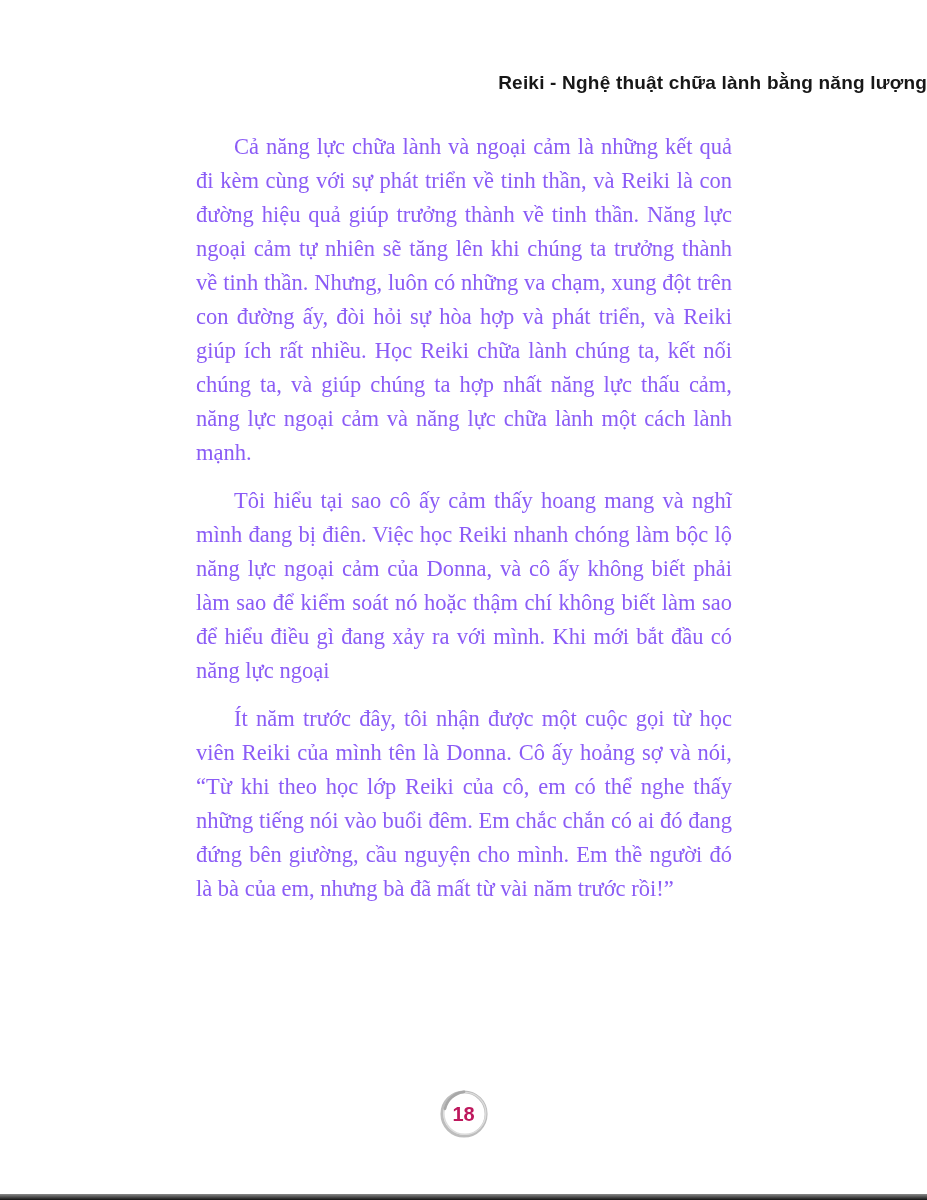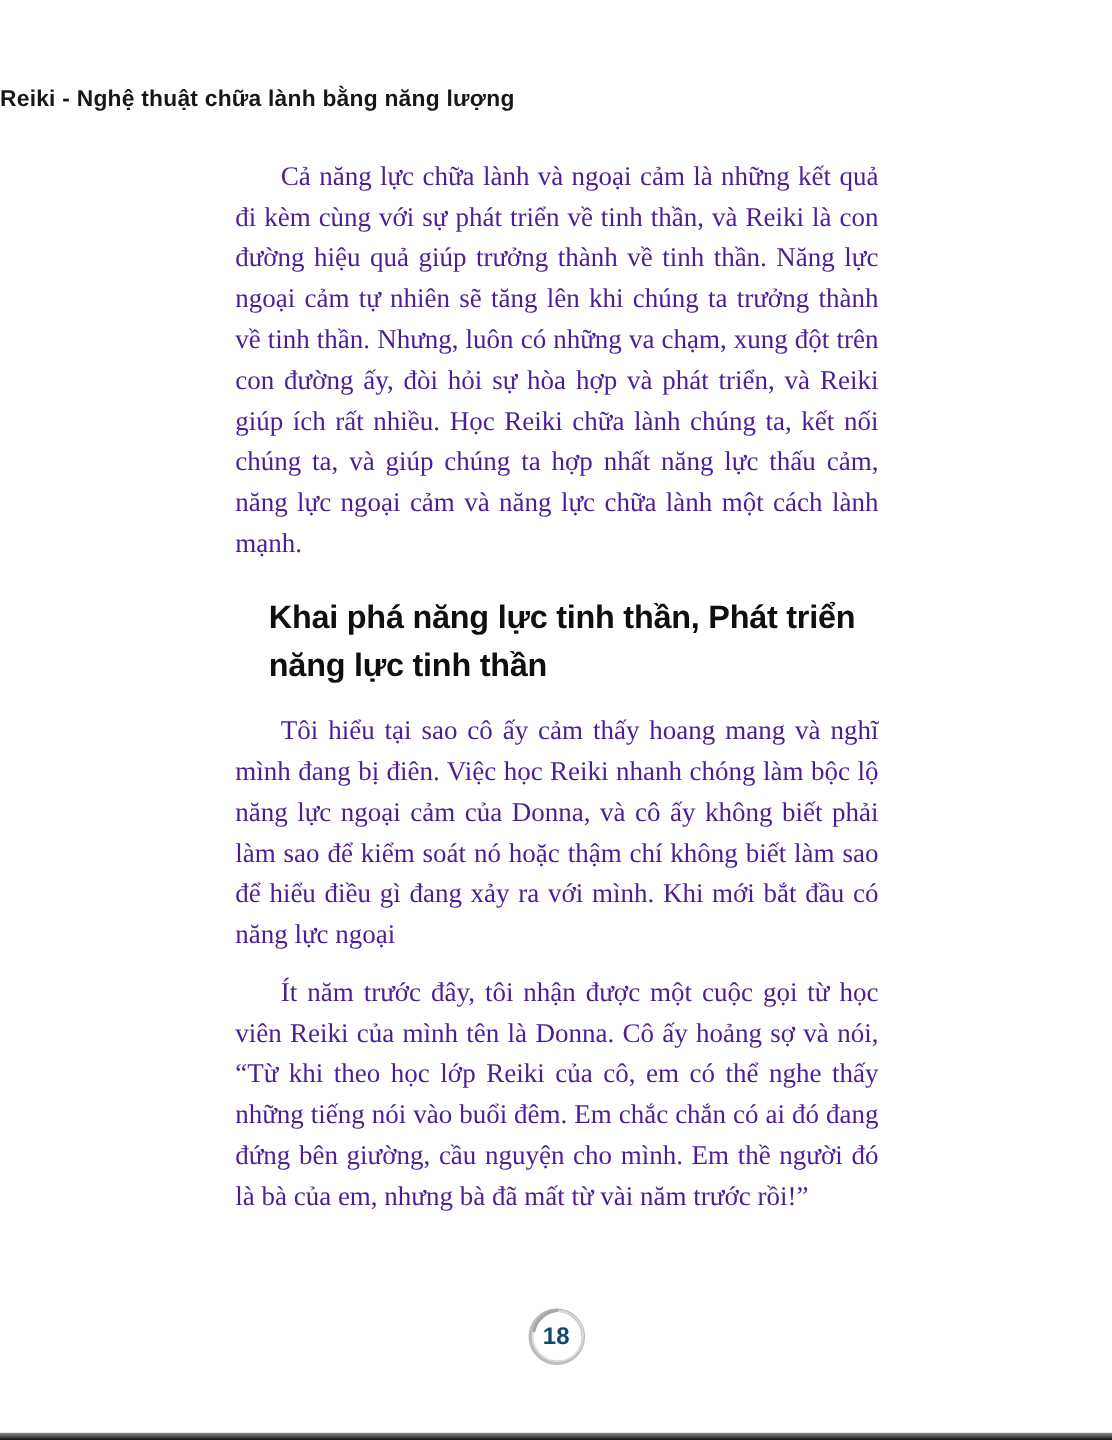--- a/index.html
+++ b/index.html
@@ -23,40 +23,40 @@
     bottom: 0;
     width: 100%;
     height: 6px;
     background: linear-gradient(to bottom, #8a8a8a, #111);
   }
   .running-header {
     position: absolute;
     top: 72px;
     left: 0;
     width: 100%;
-    text-align: left;
+    text-align: right;
     font-family: "Liberation Sans", sans-serif;
     font-weight: 700;
     font-size: 19px;
     letter-spacing: 0.2px;
     color: #171717;
   }
   .content {
     position: absolute;
     top: 130px;
     left: 196px;
     width: 536px;
   }
   .body-para {
     margin: 0 0 14px 0;
     font-size: 22.5px;
     line-height: 34px;
     text-align: justify;
     text-indent: 38px;
-    color: #4c1d95;
+    color: #8b5cf6;
   }
   .section-heading {
     margin: 24px 0 18px 0;
     padding-left: 28px;
     font-family: "Liberation Sans", sans-serif;
     font-weight: 700;
     font-size: 27px;
     line-height: 40px;
     letter-spacing: -0.2px;
     color: #0f0f0f;
@@ -78,35 +78,34 @@
   }
   .page-num {
     position: absolute;
     inset: 0;
     display: flex;
     align-items: center;
     justify-content: center;
     font-family: "Liberation Sans", sans-serif;
     font-weight: 700;
     font-size: 20px;
-    color: #0c4a6e;
+    color: #be185d;
   }
 </style>
 </head>
 <body>
 
 <div class="scan-page">
 
   <div class="running-header">Reiki - Nghệ thuật chữa lành bằng năng lượng</div>
 
   <div class="content">
 
     <p class="body-para">Cả năng lực chữa lành và ngoại cảm là những kết quả đi kèm cùng với sự phát triển về tinh thần, và Reiki là con đường hiệu quả giúp trưởng thành về tinh thần. Năng lực ngoại cảm tự nhiên sẽ tăng lên khi chúng ta trưởng thành về tinh thần. Nhưng, luôn có những va chạm, xung đột trên con đường ấy, đòi hỏi sự hòa hợp và phát triển, và Reiki giúp ích rất nhiều. Học Reiki chữa lành chúng ta, kết nối chúng ta, và giúp chúng ta hợp nhất năng lực thấu cảm, năng lực ngoại cảm và năng lực chữa lành một cách lành mạnh.</p>
 
-    <h2 class="section-heading">Khai phá năng lực tinh thần, Phát triển năng lực tinh thần</h2>
 
     <p class="body-para">Tôi hiểu tại sao cô ấy cảm thấy hoang mang và nghĩ mình đang bị điên. Việc học Reiki nhanh chóng làm bộc lộ năng lực ngoại cảm của Donna, và cô ấy không biết phải làm sao để kiểm soát nó hoặc thậm chí không biết làm sao để hiểu điều gì đang xảy ra với mình. Khi mới bắt đầu có năng lực ngoại</p>
 
     <p class="body-para">Ít năm trước đây, tôi nhận được một cuộc gọi từ học viên Reiki của mình tên là Donna. Cô ấy hoảng sợ và nói, “Từ khi theo học lớp Reiki của cô, em có thể nghe thấy những tiếng nói vào buổi đêm. Em chắc chắn có ai đó đang đứng bên giường, cầu nguyện cho mình. Em thề người đó là bà của em, nhưng bà đã mất từ vài năm trước rồi!”</p>
 
   </div>
 
   <div class="page-badge">
     <svg viewBox="0 0 60 60" aria-hidden="true">
       <circle cx="30" cy="30" r="25.5" fill="none" stroke="#bdbdbd" stroke-width="3.4"></circle>

